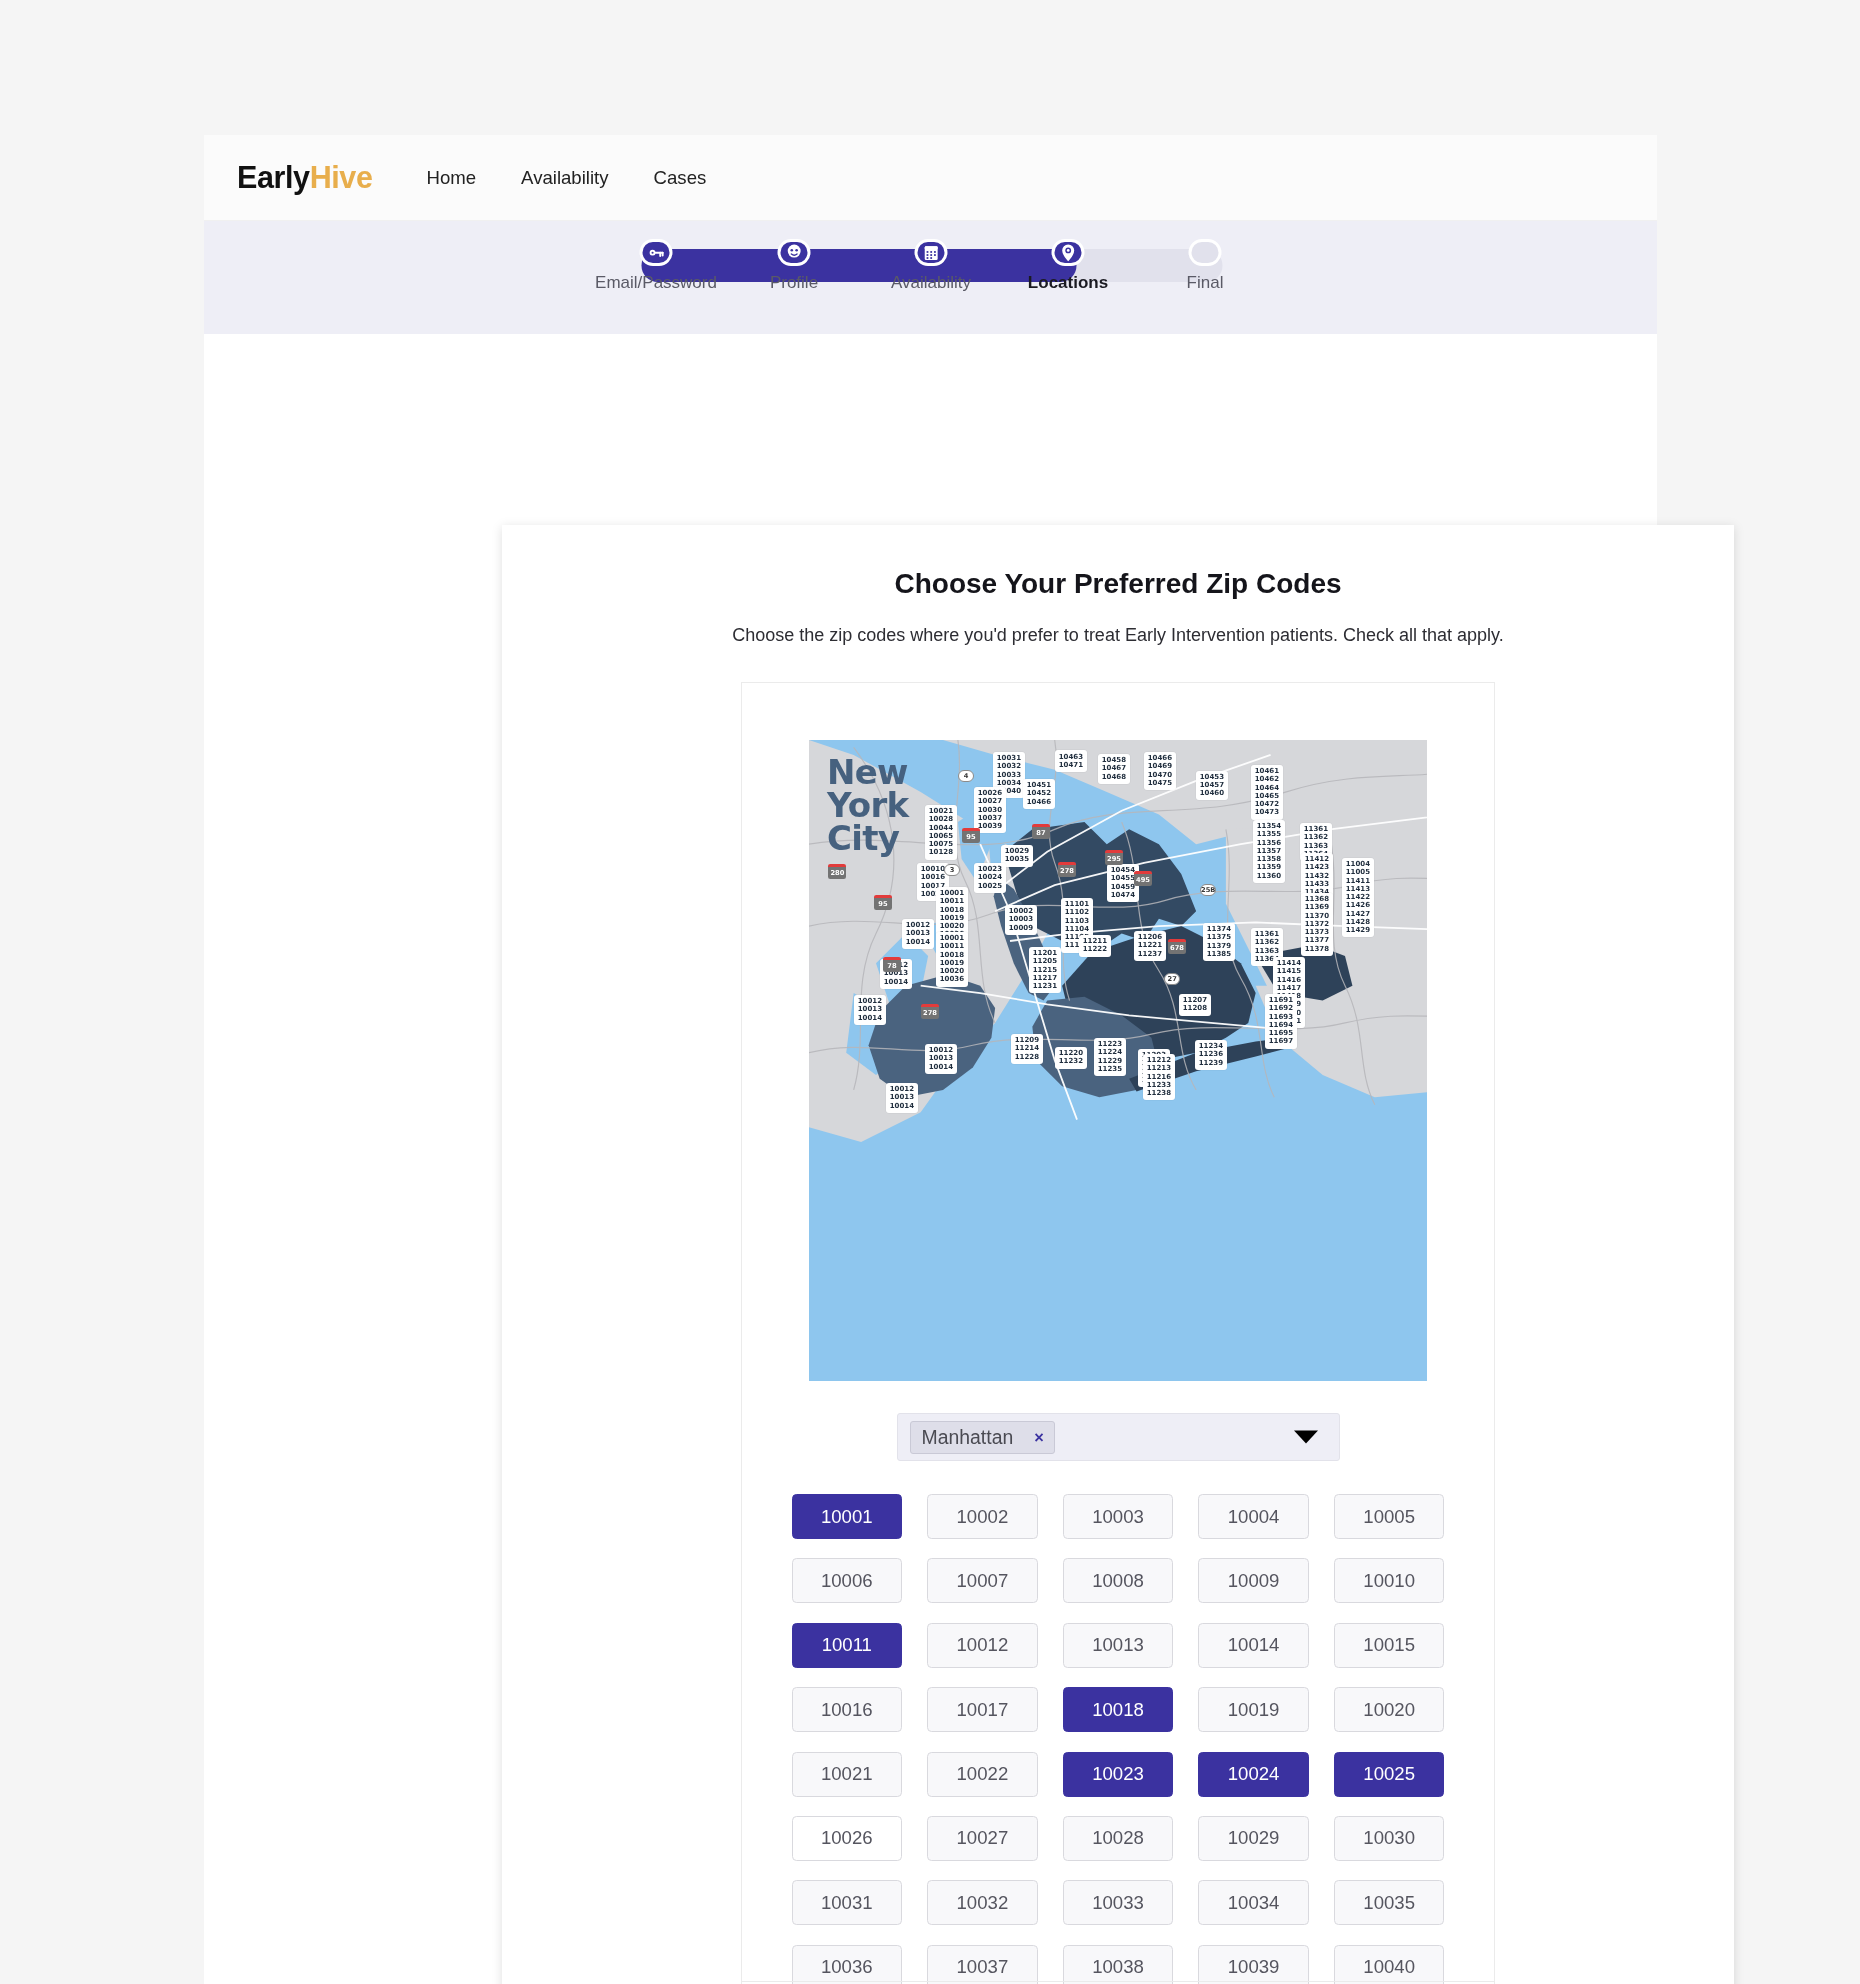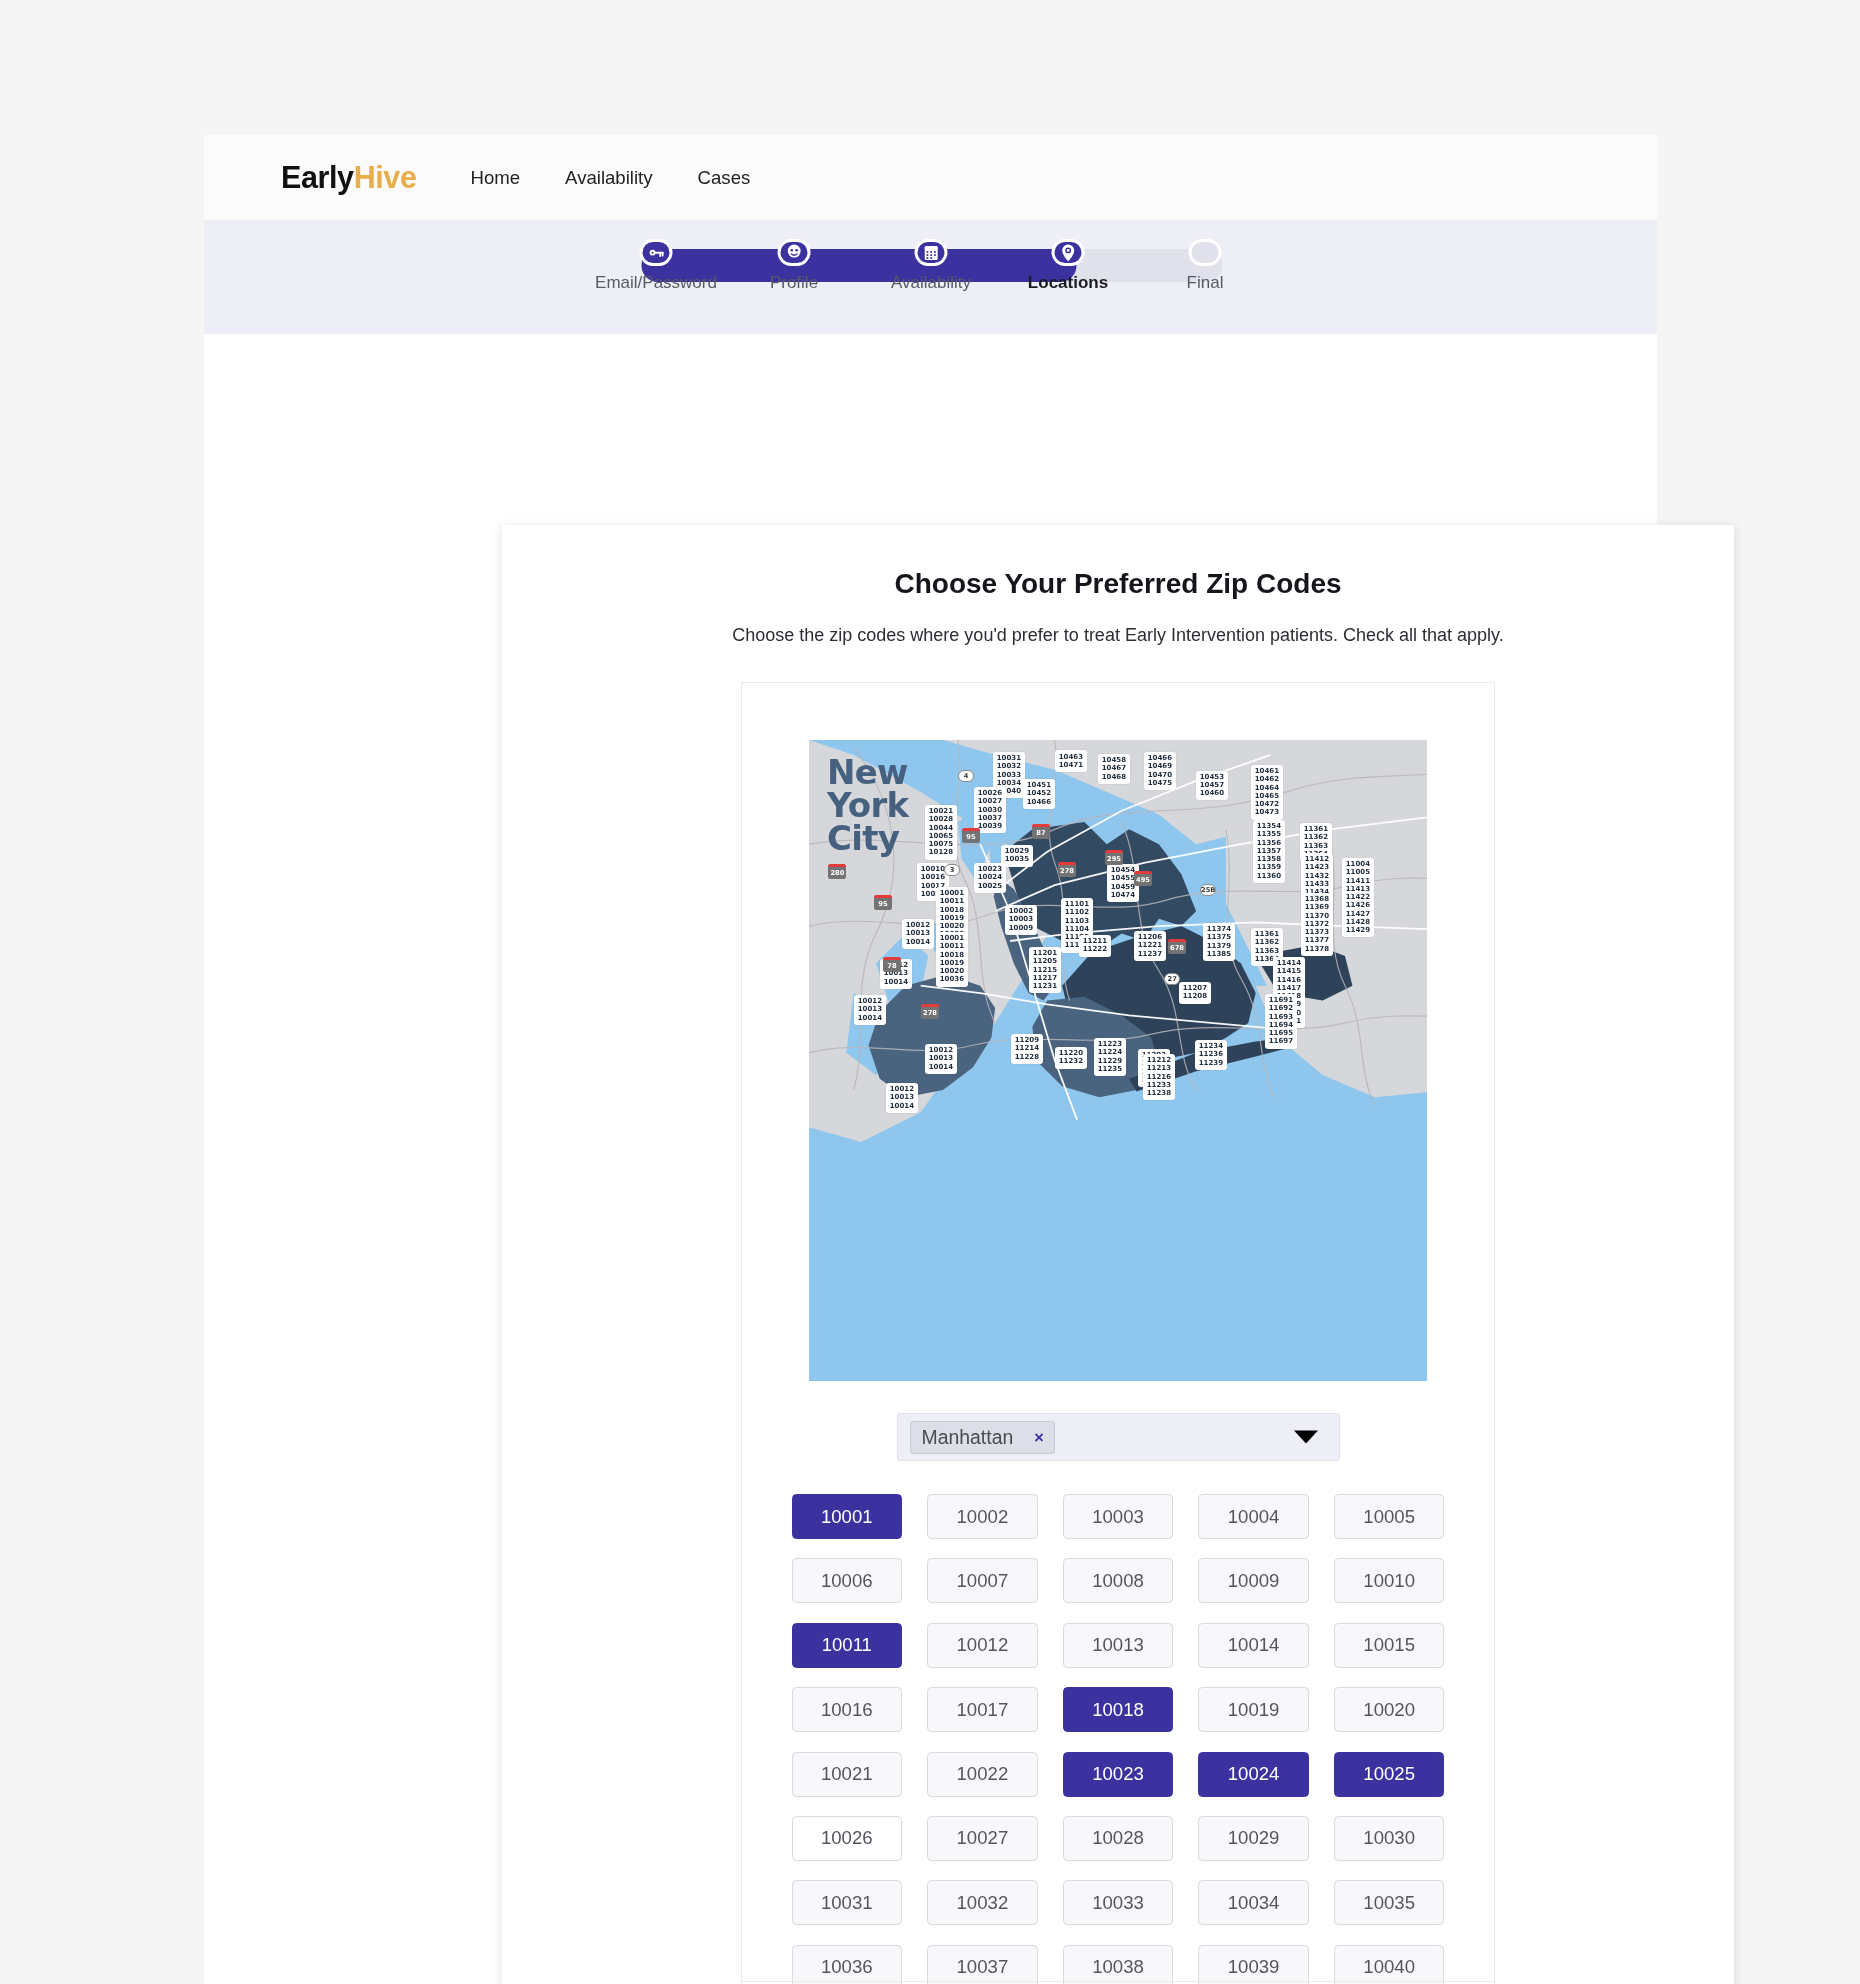--- a/index.html
+++ b/index.html
@@ -18,21 +18,21 @@
     background: #ffffff;
   }
 
   
   .navbar {
     height: 86px; background: #fbfbfb;
     display: flex; align-items: center;
     padding-left: 33px;
     border-bottom: 0.7px solid #f0f0f0;
   }
-  .brand { font-size: 30.5px; font-weight: 700; letter-spacing: -0.4px; margin-left: 44px; }
+  .brand { font-size: 30.5px; font-weight: 700; letter-spacing: -0.4px; }
   .brand .early { color: #111111; }
   .brand .hive  { color: #e8ae4c; }
   .navlinks { display: flex; align-items: center; margin-left: 54px; }
   .navlink {
     font-size: 18.6px; color: #222222; margin-right: 45px;
     cursor: pointer; white-space: nowrap;
   }
 
   
   .stepper-band {
@@ -469,21 +469,21 @@
 11418
 11419
 11420
 11421</div>
               <div class="zlab" style="left: 71px; top: 219px;">10012
 10013
 10014</div>
               <div class="zlab" style="left: 45px; top: 255px;">10012
 10013
 10014</div>
-              <div class="zlab" style="left: 370px; top: 242px;">11207
+              <div class="zlab" style="left: 370px; top: 254px;">11207
 11208</div>
               <div class="zlab" style="left: 456px; top: 254px;">11691
 11692
 11693
 11694
 11695
 11697</div>
               <div class="zlab" style="left: 202px; top: 294px;">11209
 11214
 11228</div>

